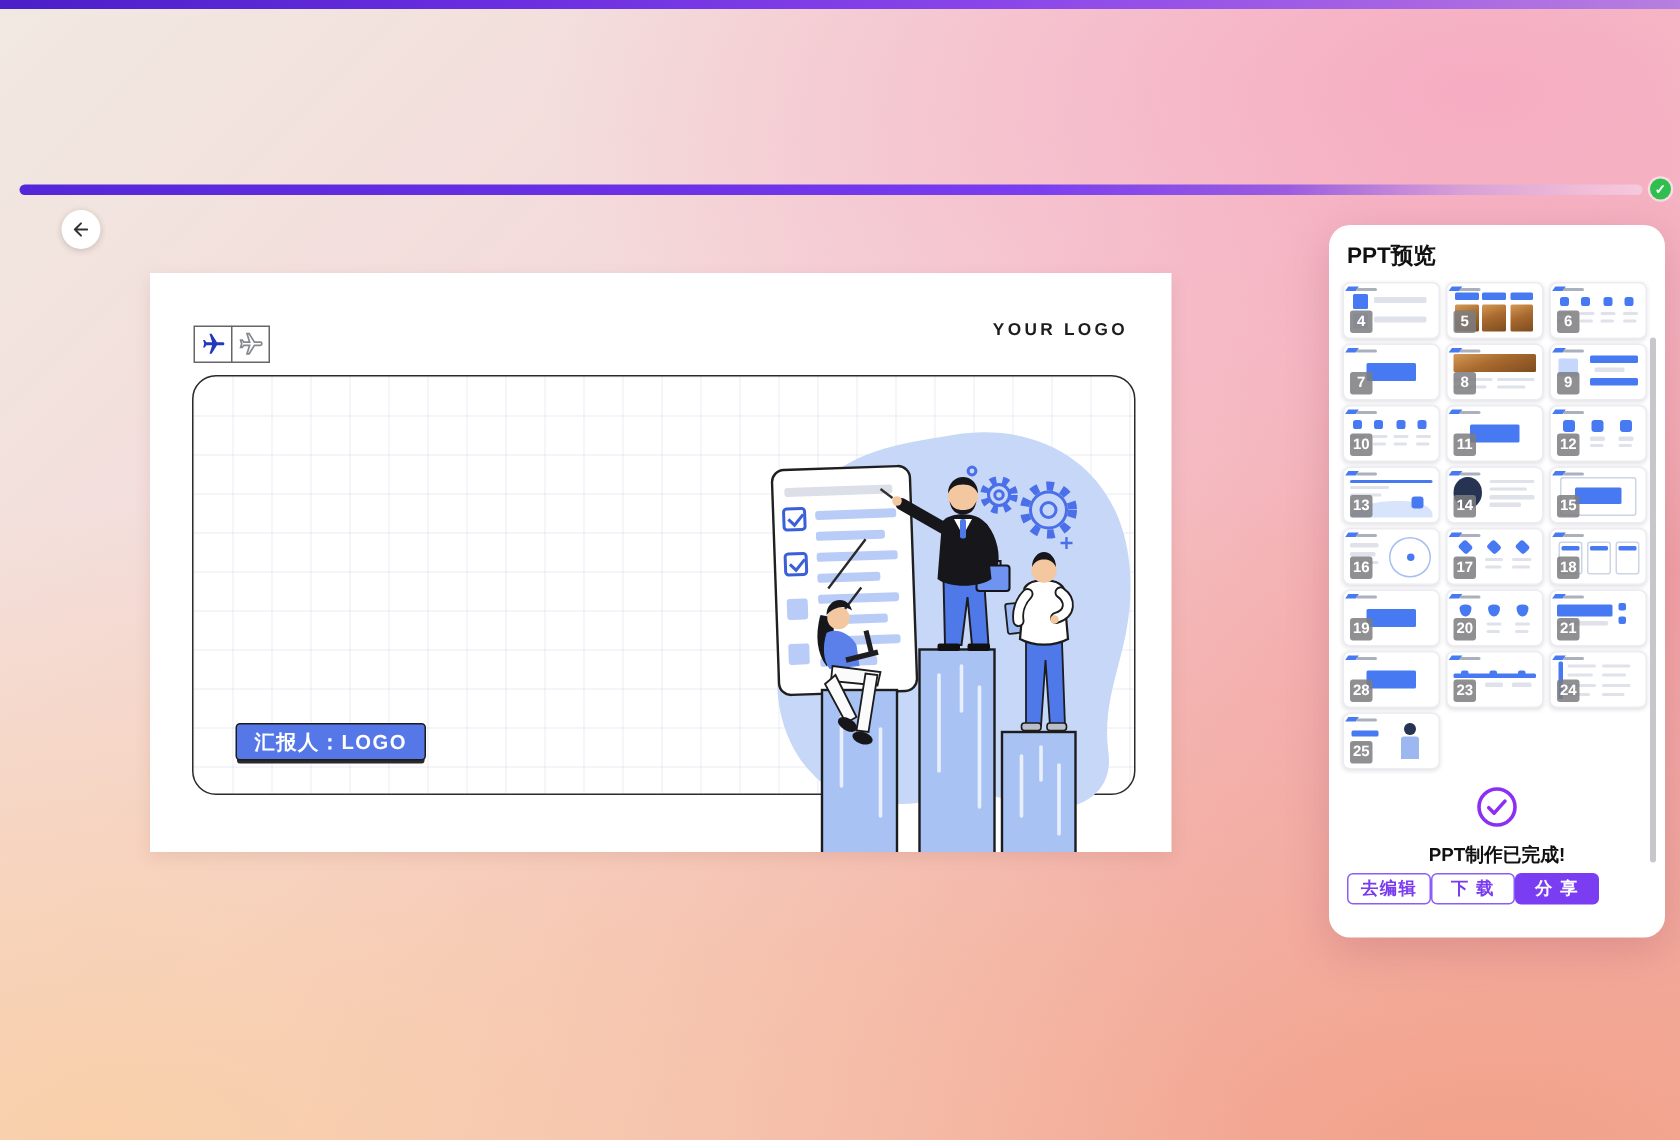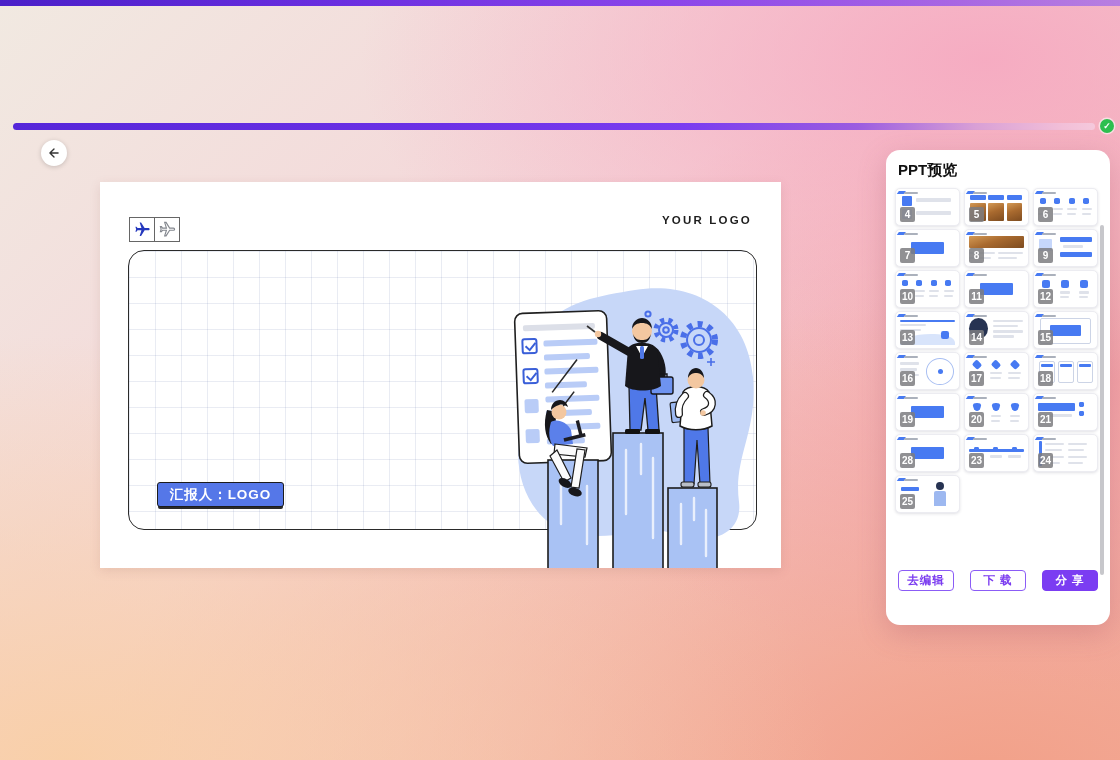--- a/index.html
+++ b/index.html
@@ -68,21 +68,21 @@
   .ring{border:1px solid #a9bff2;border-radius:50%;box-sizing:border-box;}
   .ring::after{content:'';position:absolute;left:50%;top:50%;width:5px;height:5px;margin:-2.5px 0 0 -2.5px;
     background:#477af2;border-radius:50%;}
   .sh{background:#477af2;border-radius:50% 50% 50% 50%/30% 30% 72% 72%;}
   .wv{background:#d8e4fb;border-radius:60% 40% 0 0/100% 80% 0 0;}
   .thumb-num{position:absolute;left:4px;bottom:3px;width:15px;height:15px;background:rgba(125,125,128,.85);
     color:#fff;font-size:10px;font-weight:bold;border-radius:2px;display:flex;align-items:center;justify-content:center;}
   .panel-scrollbar{position:absolute;left:214px;top:75px;width:4px;height:350px;background:#c7c7cb;border-radius:2px;}
   .done-wrap{position:absolute;left:0;top:374px;width:224px;text-align:center;}
   .done-msg{margin-top:5px;font-size:12.5px;font-weight:600;color:#111;}
-  .btn-row{position:absolute;left:12px;top:420px;width:200px;display:flex;justify-content:space-between;}
+  .btn-row{position:absolute;left:12px;top:432px;width:200px;display:flex;}
   .pbtn{height:21px;min-width:56px;border-radius:4px;font-size:11.5px;font-weight:600;letter-spacing:1px;
     display:flex;align-items:center;justify-content:center;cursor:pointer;box-sizing:border-box;padding:0 8px;}
   .pbtn.outline{border:1px solid #8b5cf6;color:#7a3bf0;background:#fff;}
   .pbtn.filled{background:#7b3df2;color:#fff;border:1px solid #7b3df2;}
 </style>
 </head>
 <body>
 
 <div class="top-bar"></div>
 <div class="progress"></div>
@@ -461,18 +461,25 @@
           <i class="mb g" style="left: 13%; top: 7%; width: 22%; height: 6%;"></i>
           <i class="mb b" style="left: 8%; top: 30%; width: 28%; height: 13%;"></i>
           <i class="mb l" style="left: 8%; top: 52%; width: 20%; height: 7%;"></i>
           <i class="mb d" style="left: 64%; top: 18%; width: 12%; height: 22%;"></i>
           <i class="mb b2" style="left: 60%; top: 42%; width: 20%; height: 40%;"></i>
         </div>
         <span class="thumb-num">25</span>
       </div>
     </div>
   <div class="panel-scrollbar"></div>
+  <div class="done-wrap">
+    <svg width="28" height="28" viewBox="0 0 28 28">
+      <circle cx="14" cy="14" r="12" fill="none" stroke="#8b2ff5" stroke-width="2.4"></circle>
+      <path d="M8.5 14.5l3.6 3.6 7.2-8" fill="none" stroke="#8b2ff5" stroke-width="2.4" stroke-linecap="round" stroke-linejoin="round"></path>
+    </svg>
+    <div class="done-msg">PPT制作已完成!</div>
+  </div>
   <div class="btn-row">
       <div class="pbtn outline">去编辑</div>
       <div class="pbtn outline">下 载</div>
       <div class="pbtn filled">分 享</div>
     </div>
 </div>
 
 </body></html>

